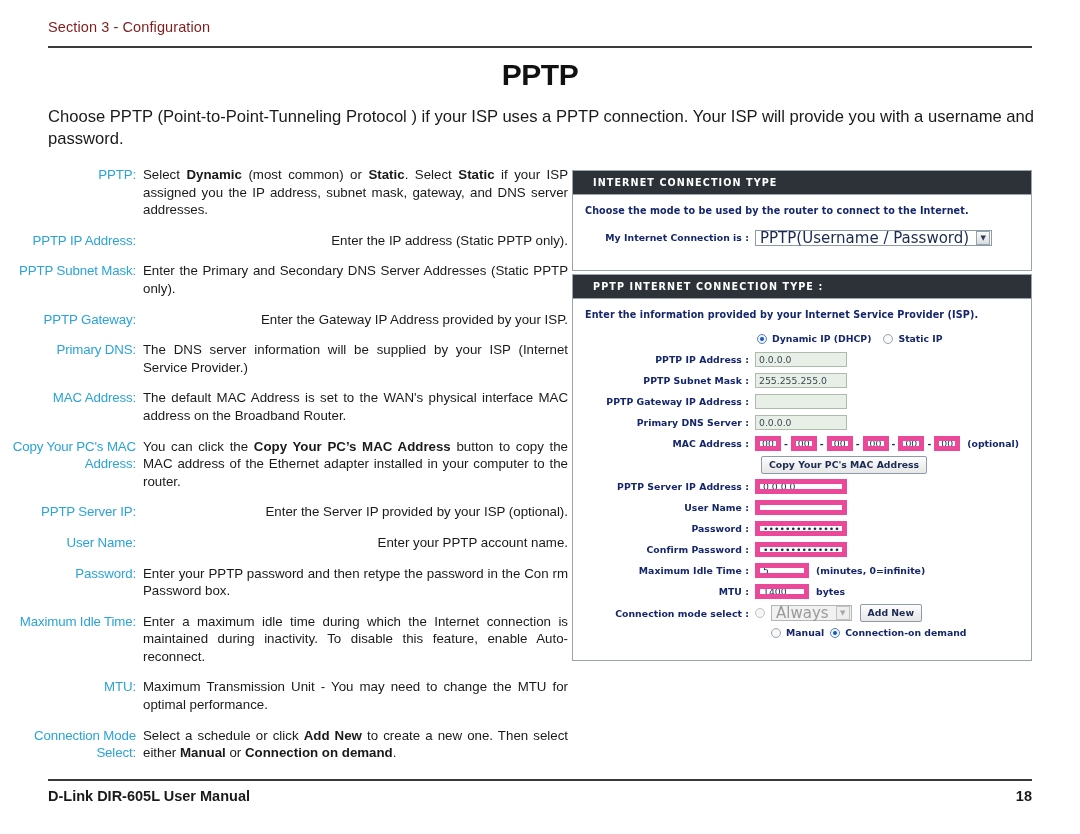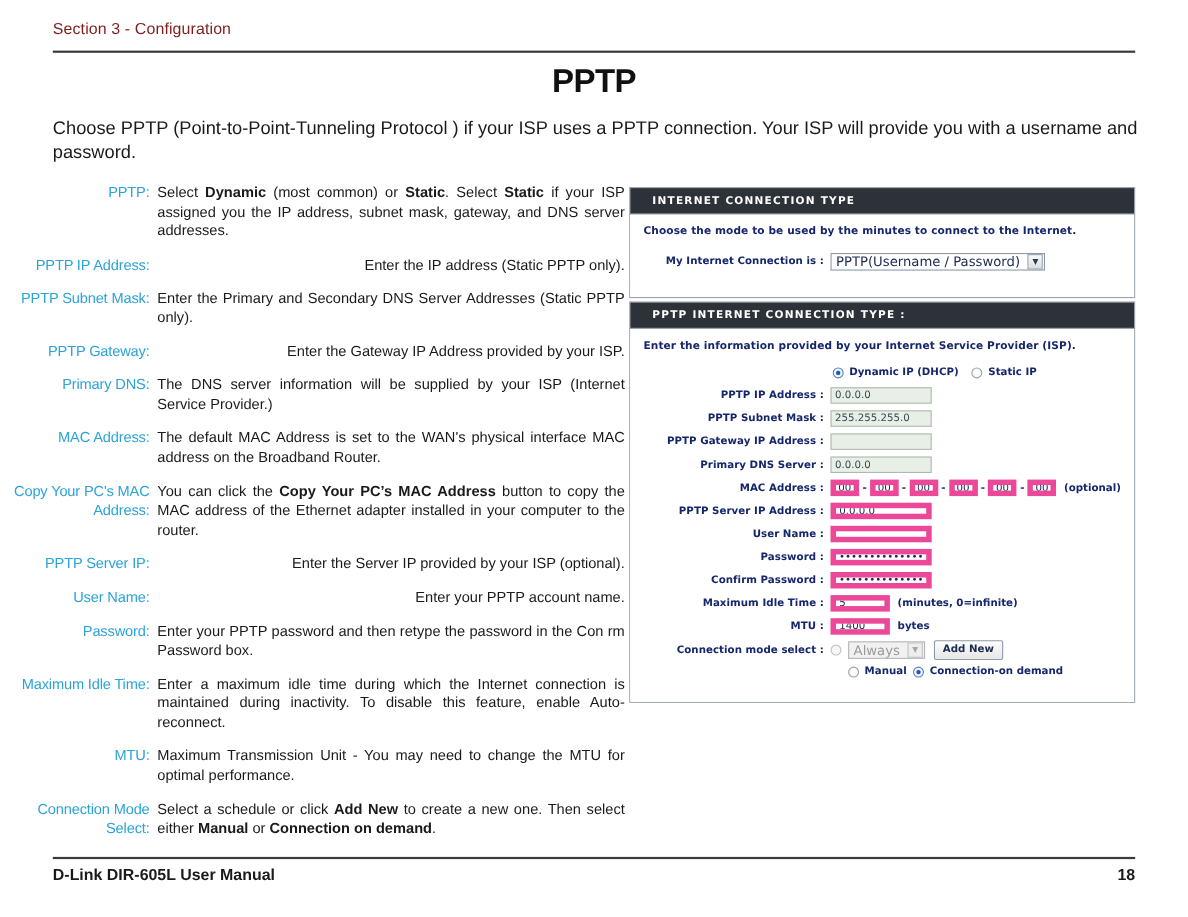--- a/index.html
+++ b/index.html
@@ -228,21 +228,21 @@
 
   .selbox {
     display: inline-flex;
     align-items: center;
     border: 1px solid #8d9aa8;
     background: #ffffff;
     height: 16px;
     box-sizing: border-box;
   }
   .selbox .seltext {
-    font-size: 12px;
+    font-size: 15px;
     color: #1b2a52;
     padding: 0 6px 0 4px;
     white-space: nowrap;
   }
   .selbox .selarrow {
     width: 14px;
     height: 14px;
     margin: 0 1px;
     border: 1px solid #97a3af;
     background: linear-gradient(#fafafa, #dcdcdc);
@@ -383,21 +383,21 @@
       <div class="defdesc">Select a schedule or click <b>Add New</b> to create a new one. Then select either <b>Manual</b> or <b>Connection on demand</b>.</div>
     </div>
 
   </div>
 
   <div class="router">
 
     <div class="panel">
       <div class="panel-head">INTERNET CONNECTION TYPE</div>
       <div class="panel-body">
-        <div class="panel-note">Choose the mode to be used by the minutes to connect to the Internet.</div>
+        <div class="panel-note">Choose the mode to be used by the router to connect to the Internet.</div>
         <div class="frow">
           <div class="flabel">My Internet Connection is :</div>
           <div class="fctrl">
             <div class="selbox">
               <span class="seltext">PPTP(Username / Password)</span>
               <span class="selarrow">▼</span>
             </div>
           </div>
         </div>
       </div>
@@ -444,20 +444,23 @@
             <span class="dash">-</span>
             <input class="tbox mac" type="text" value="00" style="">
             <span class="dash">-</span>
             <input class="tbox mac" type="text" value="00" style="">
             <span class="dash">-</span>
             <input class="tbox mac" type="text" value="00" style="">
             <span class="suffix">(optional)</span>
           </div>
         </div>
 
+        <div class="radio-row mac-btn-row">
+          <button class="btn" type="button">Copy Your PC's MAC Address</button>
+        </div>
 
         <div class="frow">
           <div class="flabel">PPTP Server IP Address :</div>
           <input class="tbox wide" type="text" value="0.0.0.0" style="">
         </div>
 
         <div class="frow">
           <div class="flabel">User Name :</div>
           <input class="tbox wide" type="text" value="" style="">
         </div>

